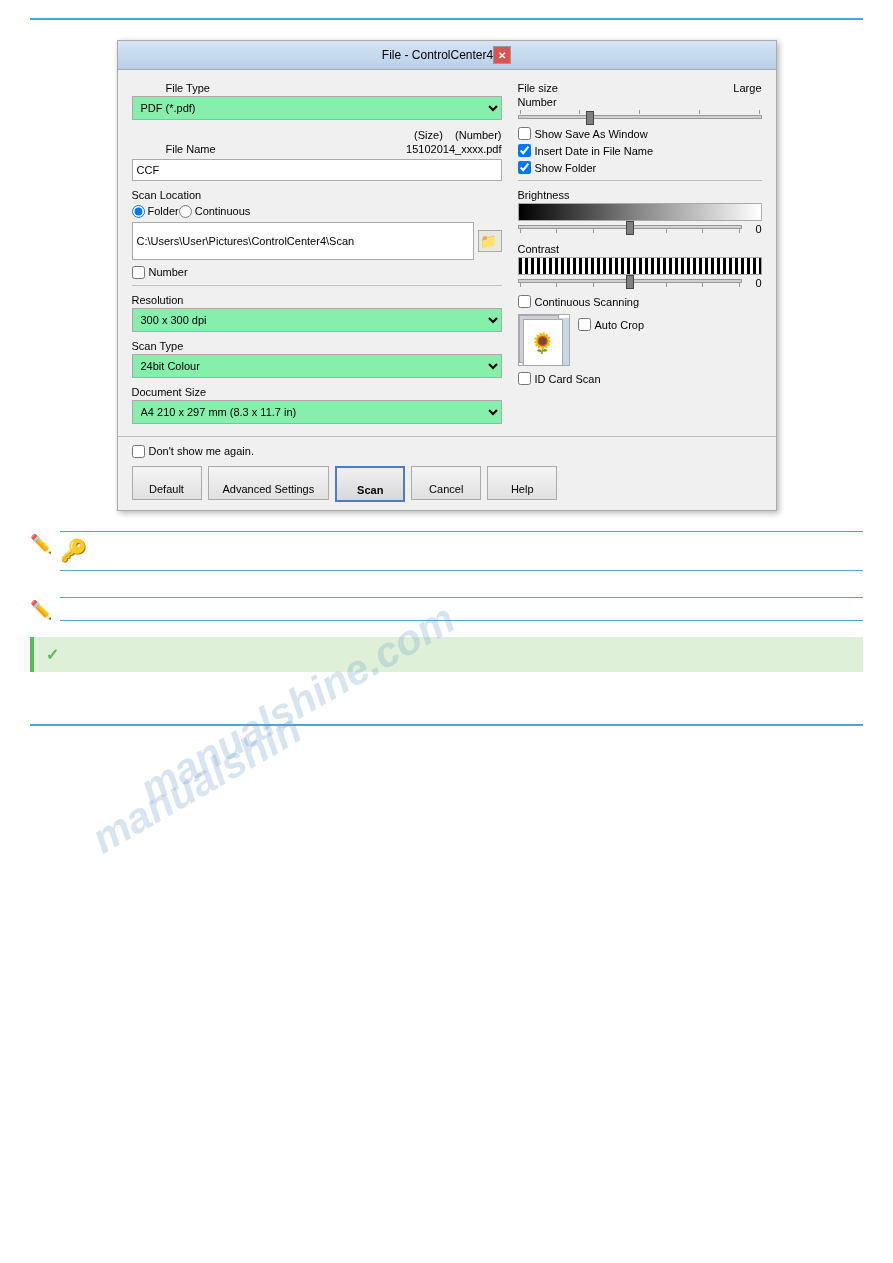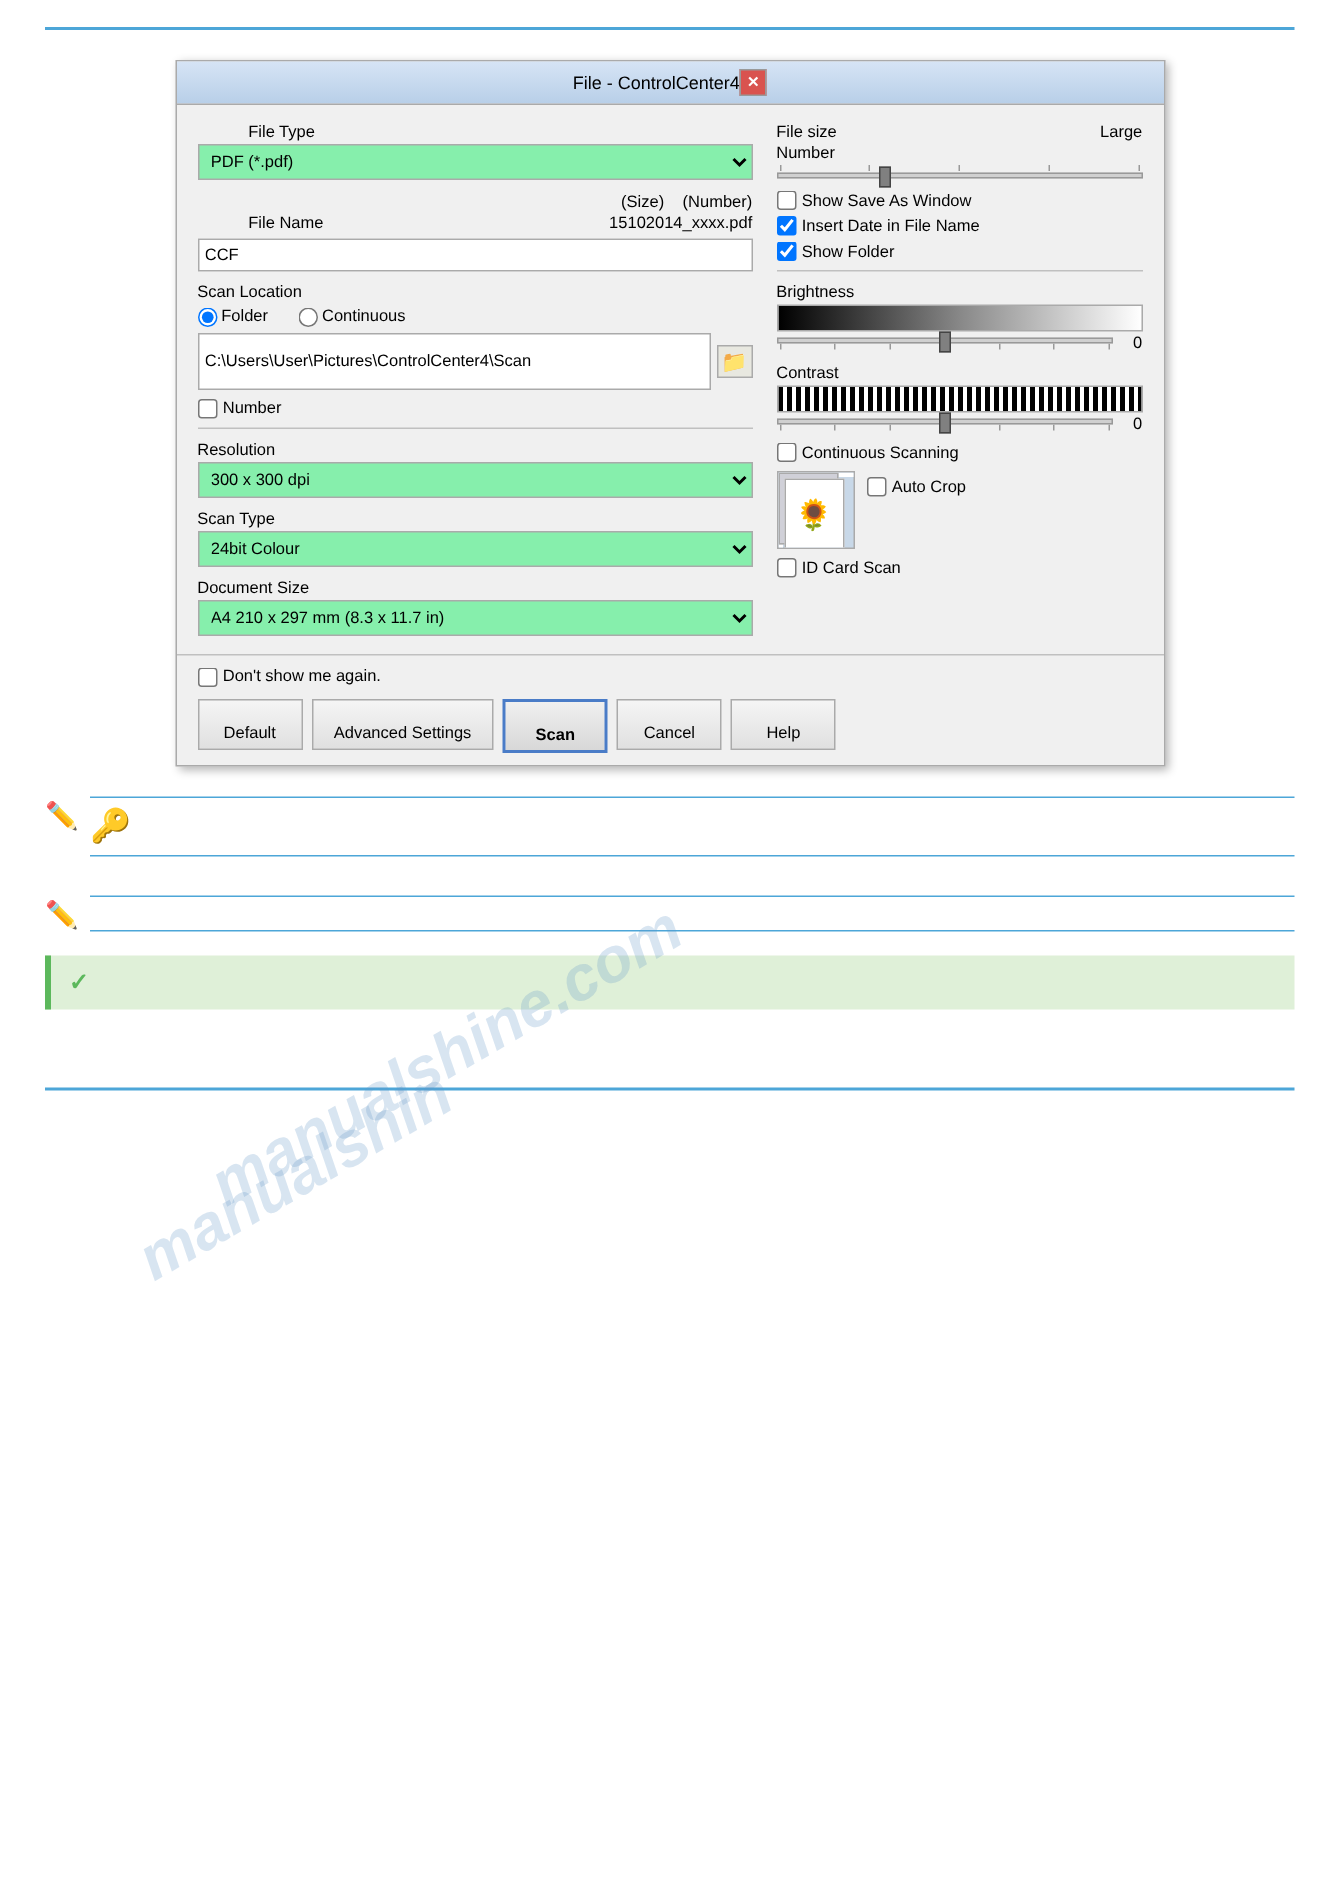--- a/index.html
+++ b/index.html
@@ -114,21 +114,20 @@
       padding: 1px 4px;
       font-size: 11px;
       outline: none;
       appearance: auto;
     }
 
     
     .radio-group {
       display: flex;
       align-items: center;
-      gap: 20px;
       margin: 4px 0;
     }
 
     .radio-item {
       display: flex;
       align-items: center;
       gap: 3px;
       font-size: 11px;
     }
 

